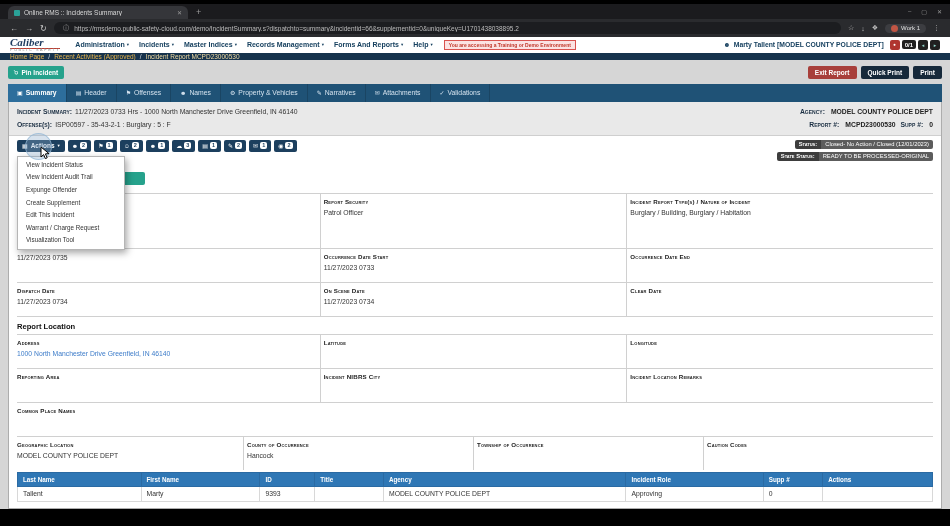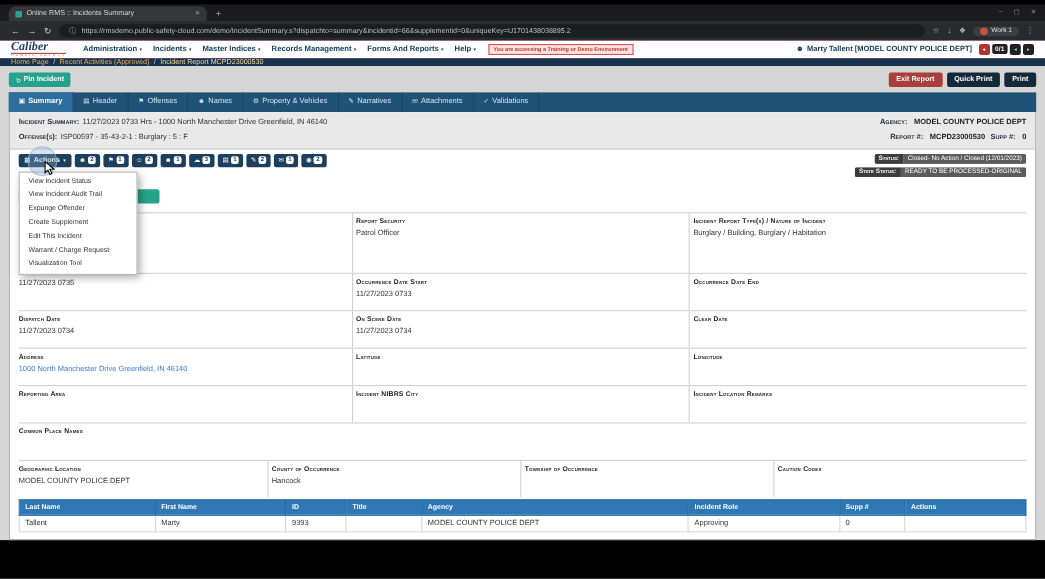--- a/index.html
+++ b/index.html
@@ -19,21 +19,21 @@
   .toolbar { height:18px; background:#2a2b2e; display:flex; align-items:center; gap:7px; padding:0 10px; }
   .nav-ic { color:#c8c8c8; font-size:8px; }
   .addressbar { flex:1; height:12px; background:#1c1d20; border-radius:7px; display:flex; align-items:center; gap:5px; padding:0 9px; overflow:hidden; }
   .site-ic { color:#9a9a9a; font-size:6.5px; }
   .url { color:#bdbdbd; font-size:6.5px; white-space:nowrap; overflow:hidden; text-overflow:ellipsis; }
   .tb-ic { color:#c0c0c0; font-size:7px; }
   .profile-pill { background:#3c3d41; border-radius:8px; color:#e0e0e0; font-size:6px; padding:1px 6px; display:flex; align-items:center; gap:3px; }
   .avatar-dot { width:7px; height:7px; border-radius:50%; background:#c05544; display:inline-block; }
 
   
-  .app { background:#ec4899; height:340px; display:flex; flex-direction:column; }
+  .app { background:#d946ef; height:340px; display:flex; flex-direction:column; }
   .app-header { height:24px; display:flex; align-items:center; gap:11px; padding:0 10px; background:#fff; }
   .logo { display:flex; flex-direction:column; line-height:1; margin-right:4px; }
   .logo-main { font-family:"Liberation Serif","DejaVu Serif",serif; font-style:italic; font-weight:bold; font-size:11px; color:#1c3a5e; border-bottom:1.5px solid #c0392b; }
   .logo-sub { font-size:3.8px; letter-spacing:1.6px; color:#8a8a8a; text-align:center; }
   .main-nav { display:flex; gap:10px; }
   .nav-item { display:flex; align-items:center; gap:2px; font-size:7px; font-weight:bold; color:#16405f; cursor:pointer; }
   .nav-caret { font-size:4.5px; color:#16405f; }
   .env-banner { font-size:5px; font-weight:bold; color:#c0392b; background:#fbe3e3; border:1px solid #d9534f; padding:1px 4px; white-space:nowrap; }
   .header-right { margin-left:auto; display:flex; align-items:center; gap:6px; }
   .user-chip { display:flex; align-items:center; gap:3px; font-size:6.8px; font-weight:bold; color:#16405f; }
@@ -386,20 +386,21 @@
             <div class="f-cell">
               <div class="f-label">On Scene Date</div>
               <div class="f-value">11/27/2023 0734</div>
             </div>
             <div class="f-cell">
               <div class="f-label">Clear Date</div>
               <div class="f-value"></div>
             </div>
           </div>
 
+          <div class="section-title">Report Location</div>
 
           <div class="f-row">
             <div class="f-cell">
               <div class="f-label">Address</div>
               <div class="f-value link">1000 North Manchester Drive Greenfield, IN 46140</div>
             </div>
             <div class="f-cell">
               <div class="f-label">Latitude</div>
               <div class="f-value"></div>
             </div>

